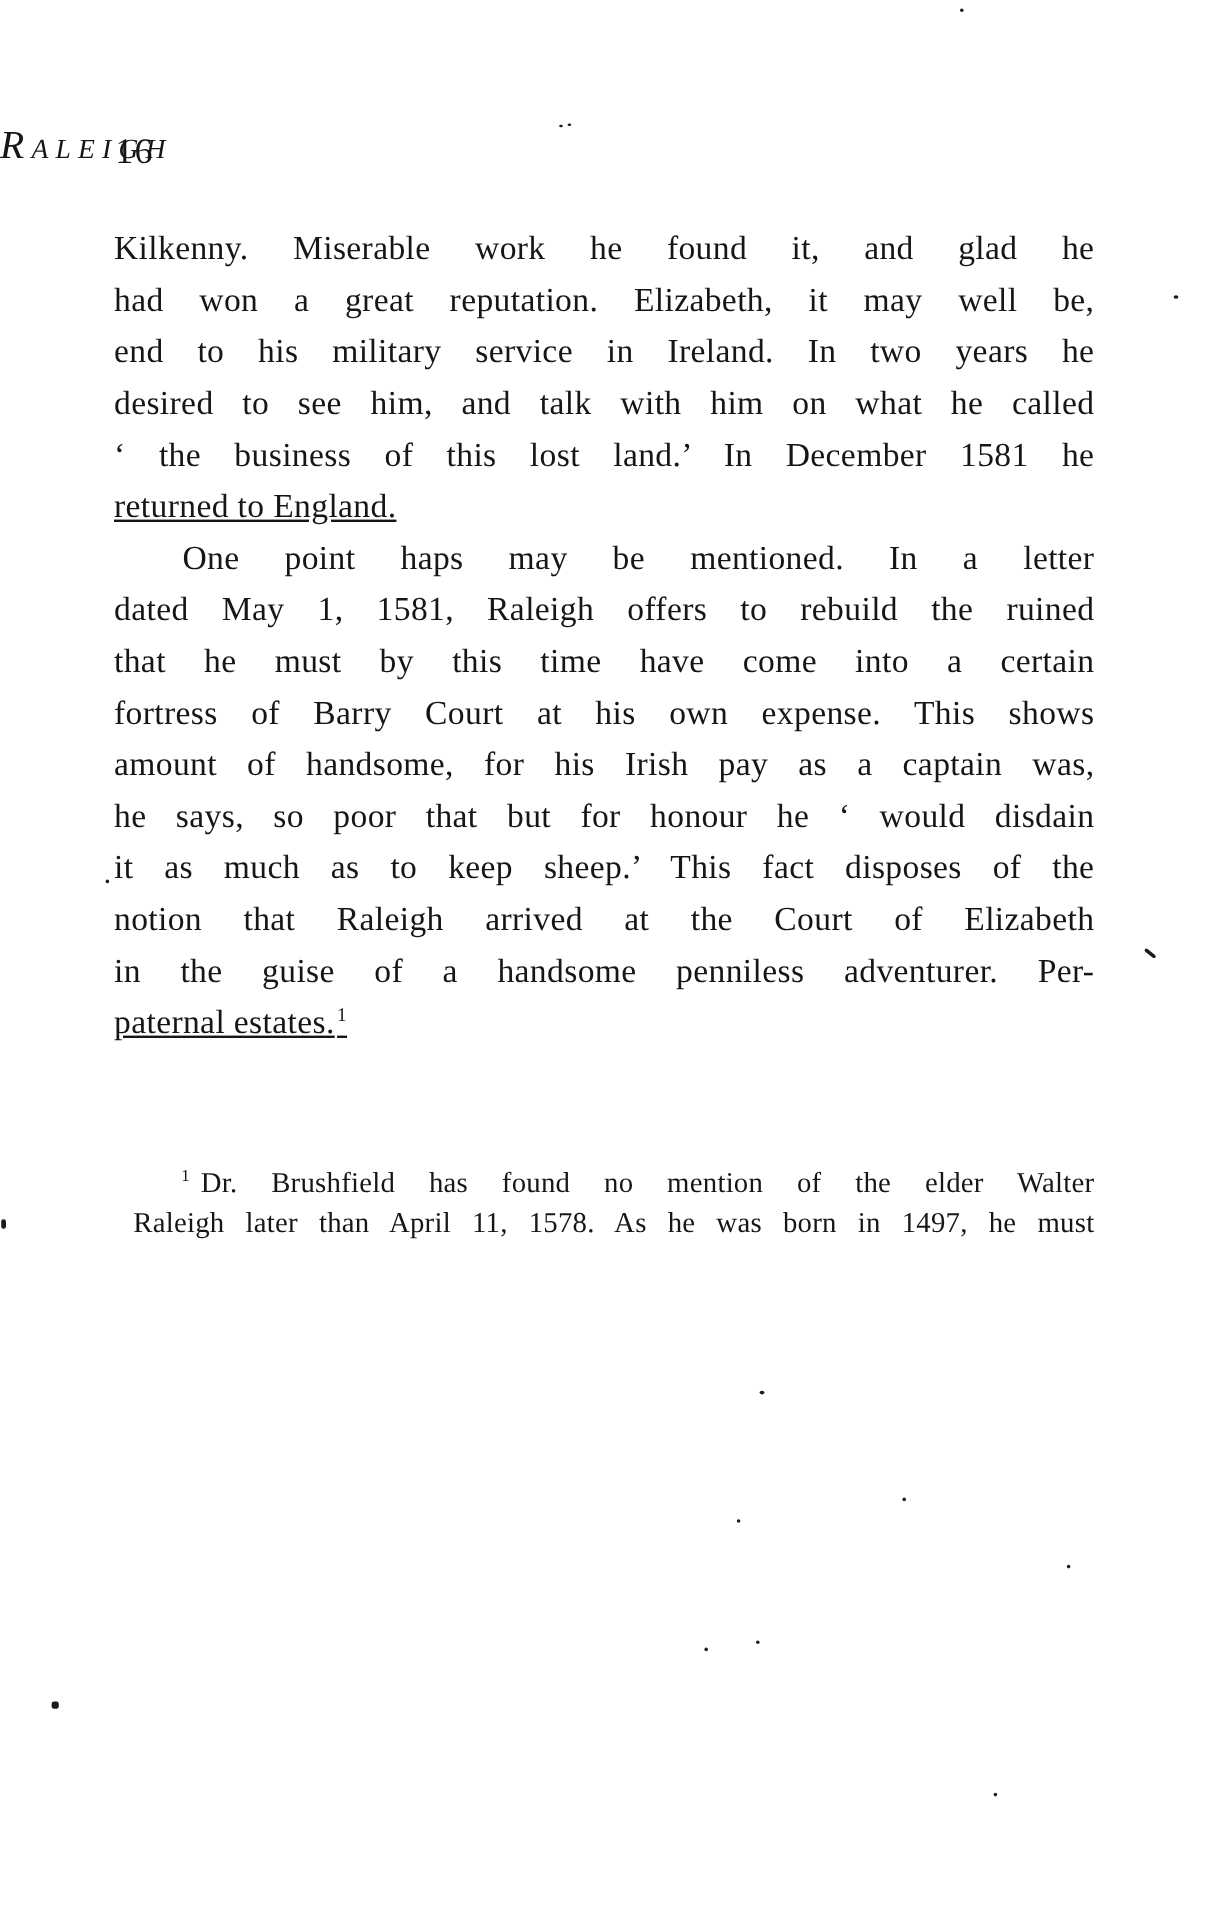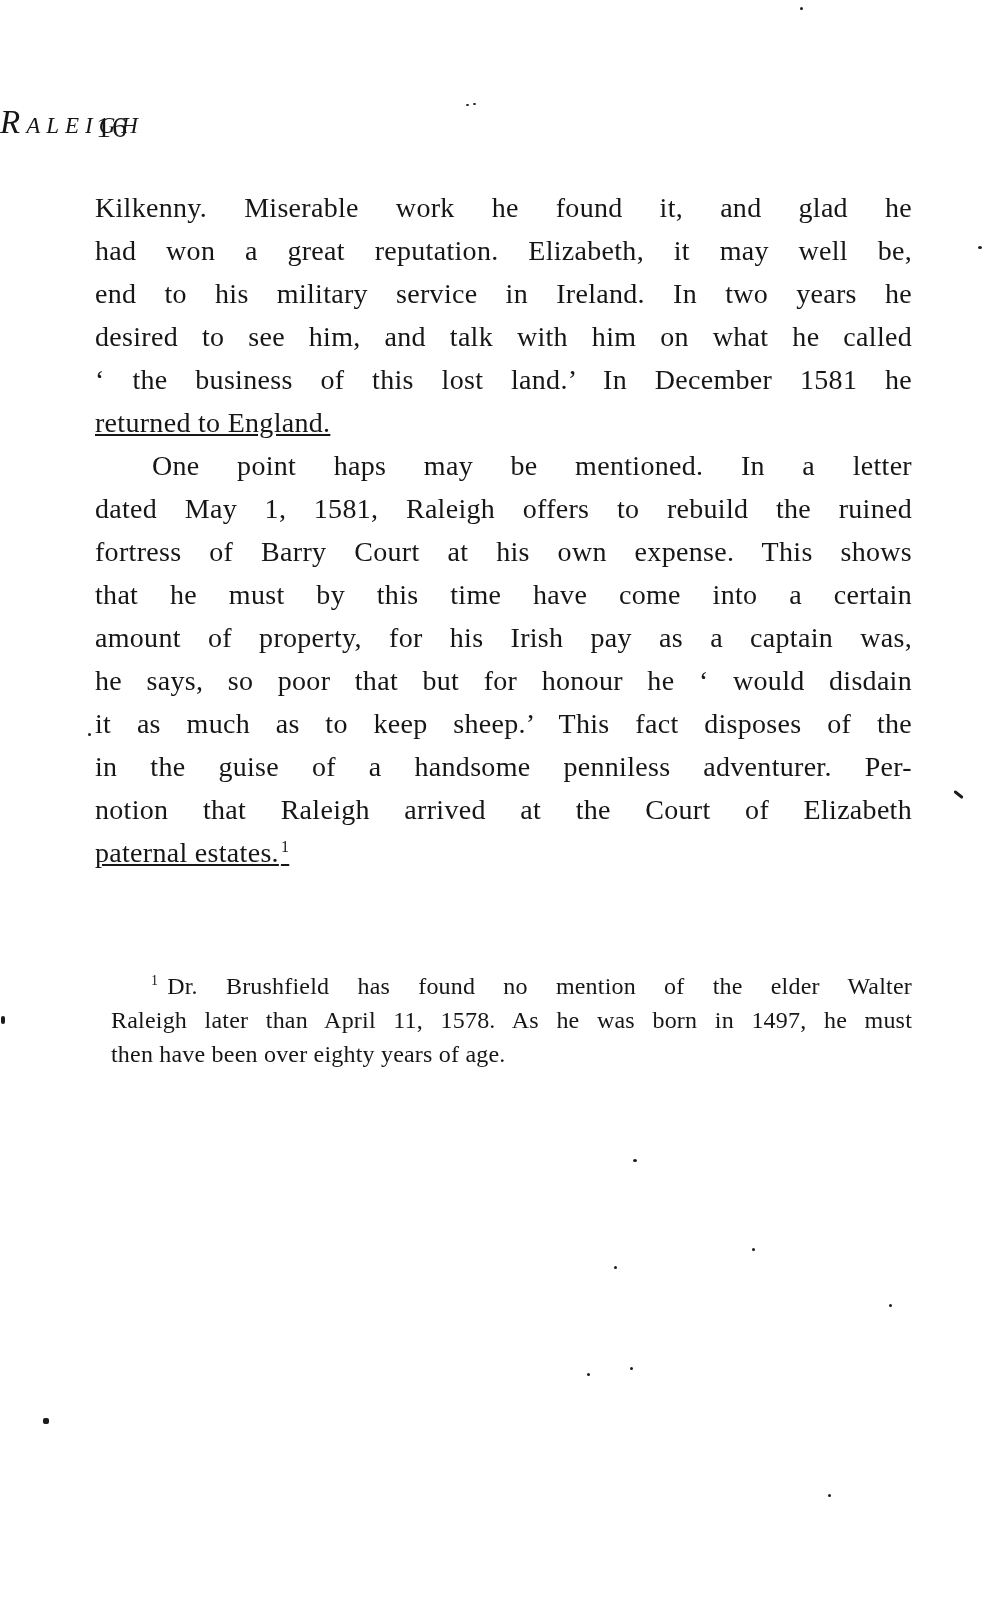--- a/index.html
+++ b/index.html
@@ -106,38 +106,37 @@
 
   <div class="body-text">
     <div class="line">Kilkenny. Miserable work he found it, and glad he</div>
     <div class="line">had won a great reputation. Elizabeth, it may well be,</div>
     <div class="line">end to his military service in Ireland. In two years he</div>
     <div class="line">desired to see him, and talk with him on what he called</div>
     <div class="line">‘ the business of this lost land.’ In December 1581 he</div>
     <div class="line para-end">returned to England.</div>
     <div class="line indent">One point haps may be mentioned. In a letter</div>
     <div class="line">dated May 1, 1581, Raleigh offers to rebuild the ruined</div>
+    <div class="line">that he must by this time have come into a certain</div>
     <div class="line">fortress of Barry Court at his own expense. This shows</div>
-    <div class="line">that he must by this time have come into a certain</div>
-    <div class="line">amount of property, for his Irish pay as a captain was,</div>
+    <div class="line">amount of handsome, for his Irish pay as a captain was,</div>
     <div class="line">he says, so poor that but for honour he ‘ would disdain</div>
     <div class="line">it as much as to keep sheep.’ This fact disposes of the</div>
+    <div class="line">notion that Raleigh arrived at the Court of Elizabeth</div>
     <div class="line">in the guise of a handsome penniless adventurer. Per-</div>
-    <div class="line">notion that Raleigh arrived at the Court of Elizabeth</div>
     <div class="line para-end">
       <span>paternal estates.</span><sup class="fnref">1</sup>
     </div>
   </div>
 
   <div class="footnote">
     <div class="fline findent">
       <sup class="fnmark">1</sup><span>Dr. Brushfield has found no mention of the elder Walter</span>
     </div>
     <div class="fline">Raleigh later than April 11, 1578. As he was born in 1497, he must</div>
-    <div class="fline fend">then have been over eighty years of age.</div>
   </div>
 
   <div class="speck" style="left:800px; top:7px; width:3px; height:3px;"></div>
   <div class="speck" style="left:466px; top:104px; width:3px; height:2px;"></div>
   <div class="speck" style="left:473px; top:103px; width:3px; height:2px;"></div>
   <div class="speck" style="left:978px; top:246px; width:4px; height:3px;"></div>
   <div class="speck" style="left:88px; top:733px; width:3px; height:3px;"></div>
   <div class="tick" style="left:953px; top:793px;"></div>
   <div class="edge-mark" style="left:1px; top:1016px; width:4px; height:8px;"></div>
   <div class="speck" style="left:633px; top:1159px; width:4px; height:3px;"></div>

